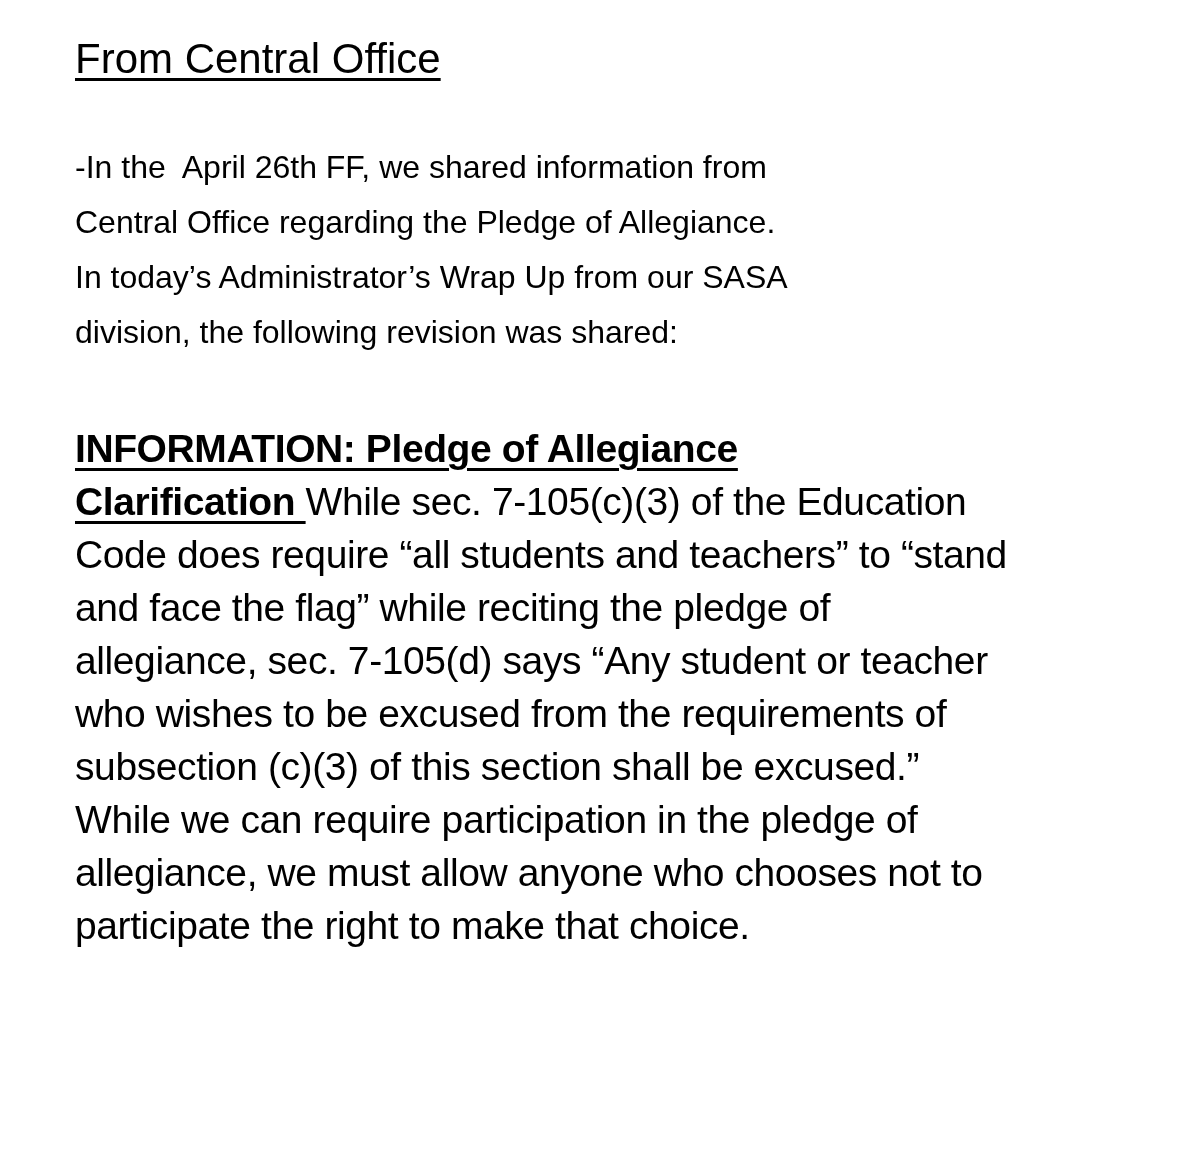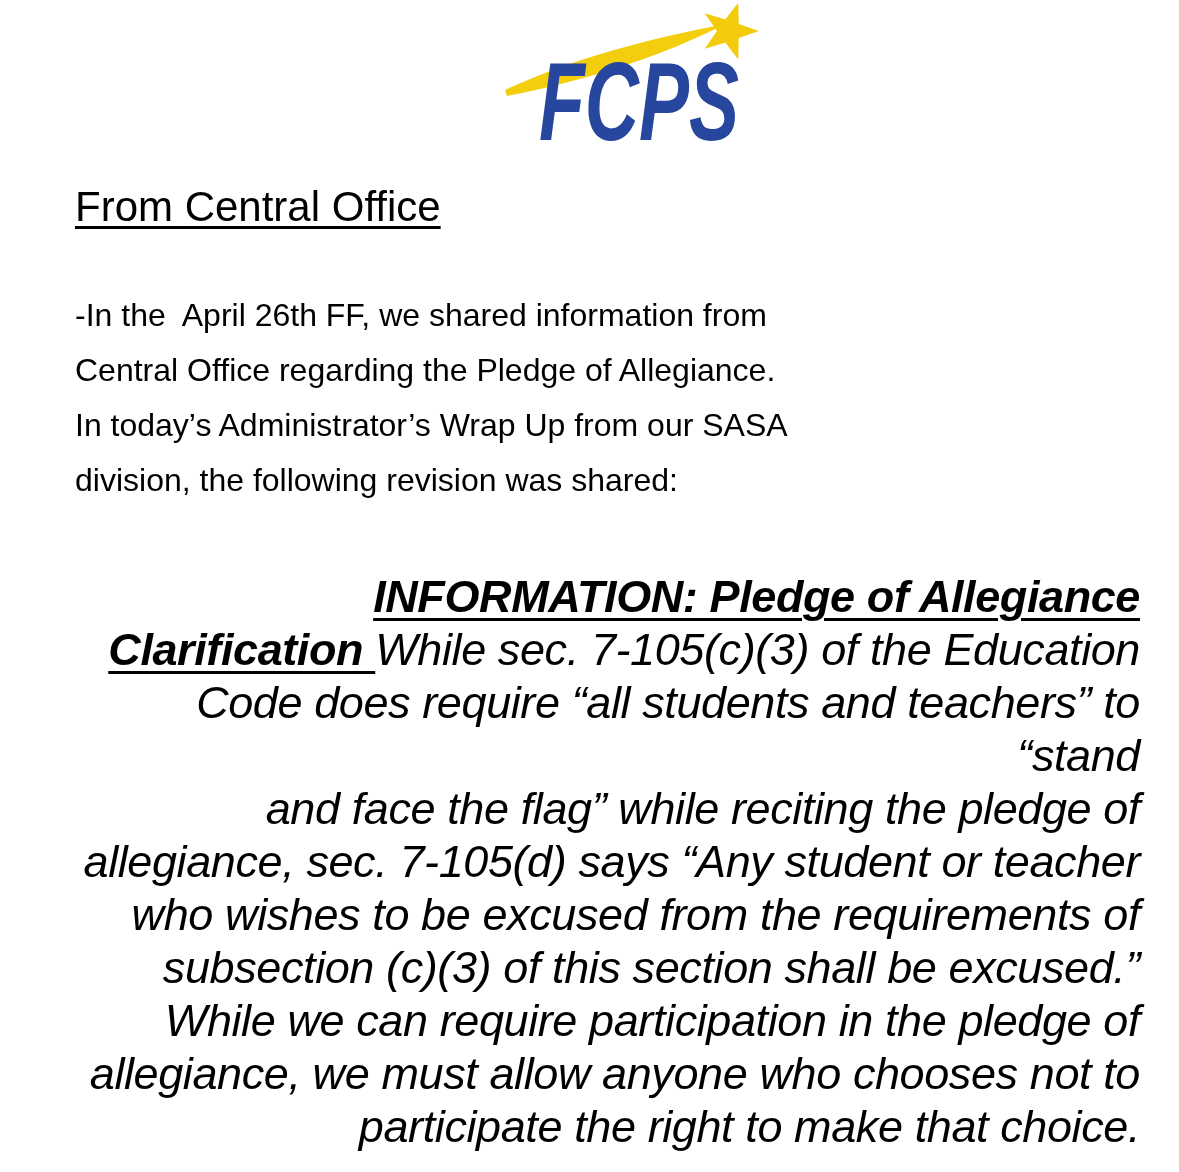--- a/index.html
+++ b/index.html
@@ -38,47 +38,38 @@
     text-decoration-thickness: 3px;
     text-underline-offset: 5px;
   }
   p.body1 {
     font-size: 32px;
     line-height: 55px;
     margin: 56px 0 0 0;
     white-space: pre-wrap;
   }
   p.info {
-    font-size: 45px;
+    font-size: 39px;
     line-height: 53px;
     margin: 62px 0 0 0;
-    font-style: italic;
     letter-spacing: -0.4px;
     white-space: pre-wrap;
-    text-align: right;
   }
   .info-heading {
     font-weight: bold;
     text-decoration: underline;
     text-decoration-thickness: 3px;
     text-underline-offset: 6px;
   }
 </style>
 </head>
 <body>
 
 <div class="page">
 
-  <div class="logo-row">
-    <svg width="270" height="148" viewBox="0 0 270 148" xmlns="http://www.w3.org/2000/svg">
-      <path d="M2,86 C70,54 150,34 222,20 C160,52 85,76 4,92 Z" fill="#F2CE0D"></path>
-      <polygon transform="translate(226,27) rotate(18)" points="0,-30 -7.05,-9.7 -28.5,-9.3 -11.4,3.7 -17.6,24.3 0,12 17.6,24.3 11.4,3.7 28.5,-9.3 7.05,-9.7" fill="#F4CB0B"></polygon>
-      <text class="logo-text" x="36" y="136" font-size="112" textLength="200" lengthAdjust="spacingAndGlyphs" fill="#27479E">FCPS</text>
-    </svg>
-  </div>
 
   <h1 class="main-heading">From Central Office</h1>
 
   <p class="body1">-In the  April 26th FF, we shared information from
 Central Office regarding the Pledge of Allegiance.
 In today’s Administrator’s Wrap Up from our SASA
 division, the following revision was shared:</p>
 
   <p class="info"><span class="info-heading">INFORMATION: Pledge of Allegiance
 Clarification </span><span class="info-body">While sec. 7-105(c)(3) of the Education

